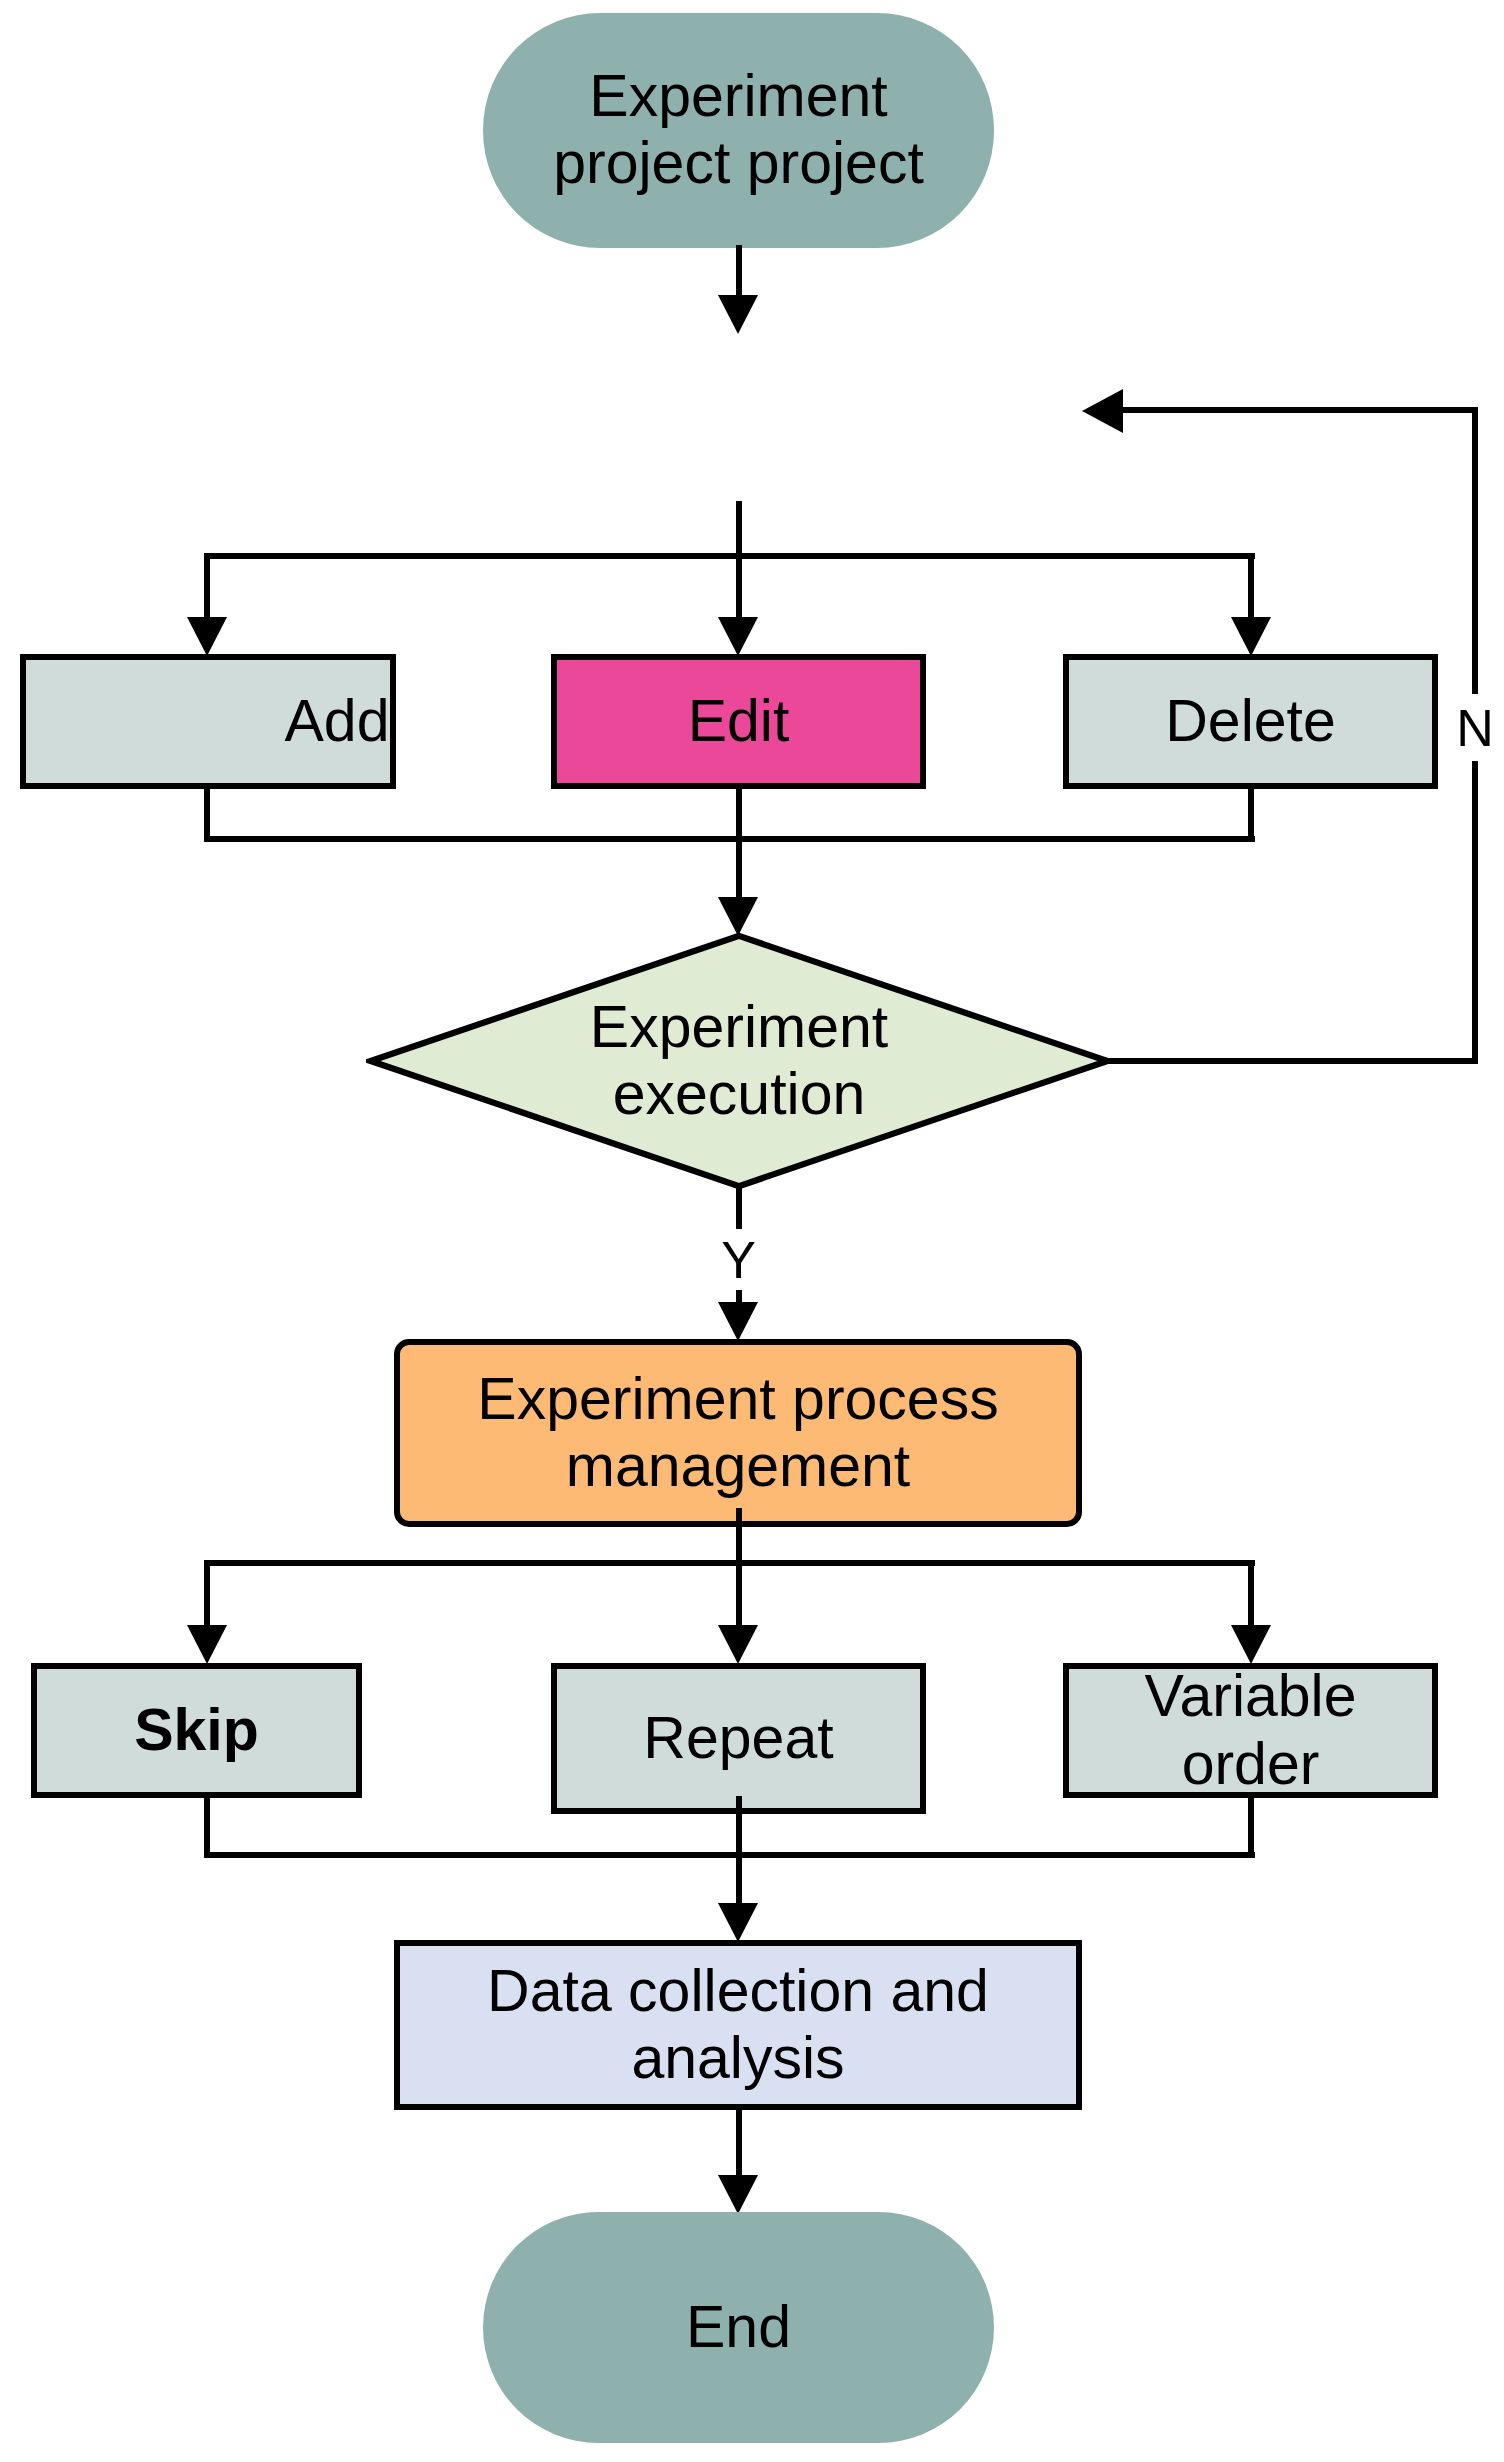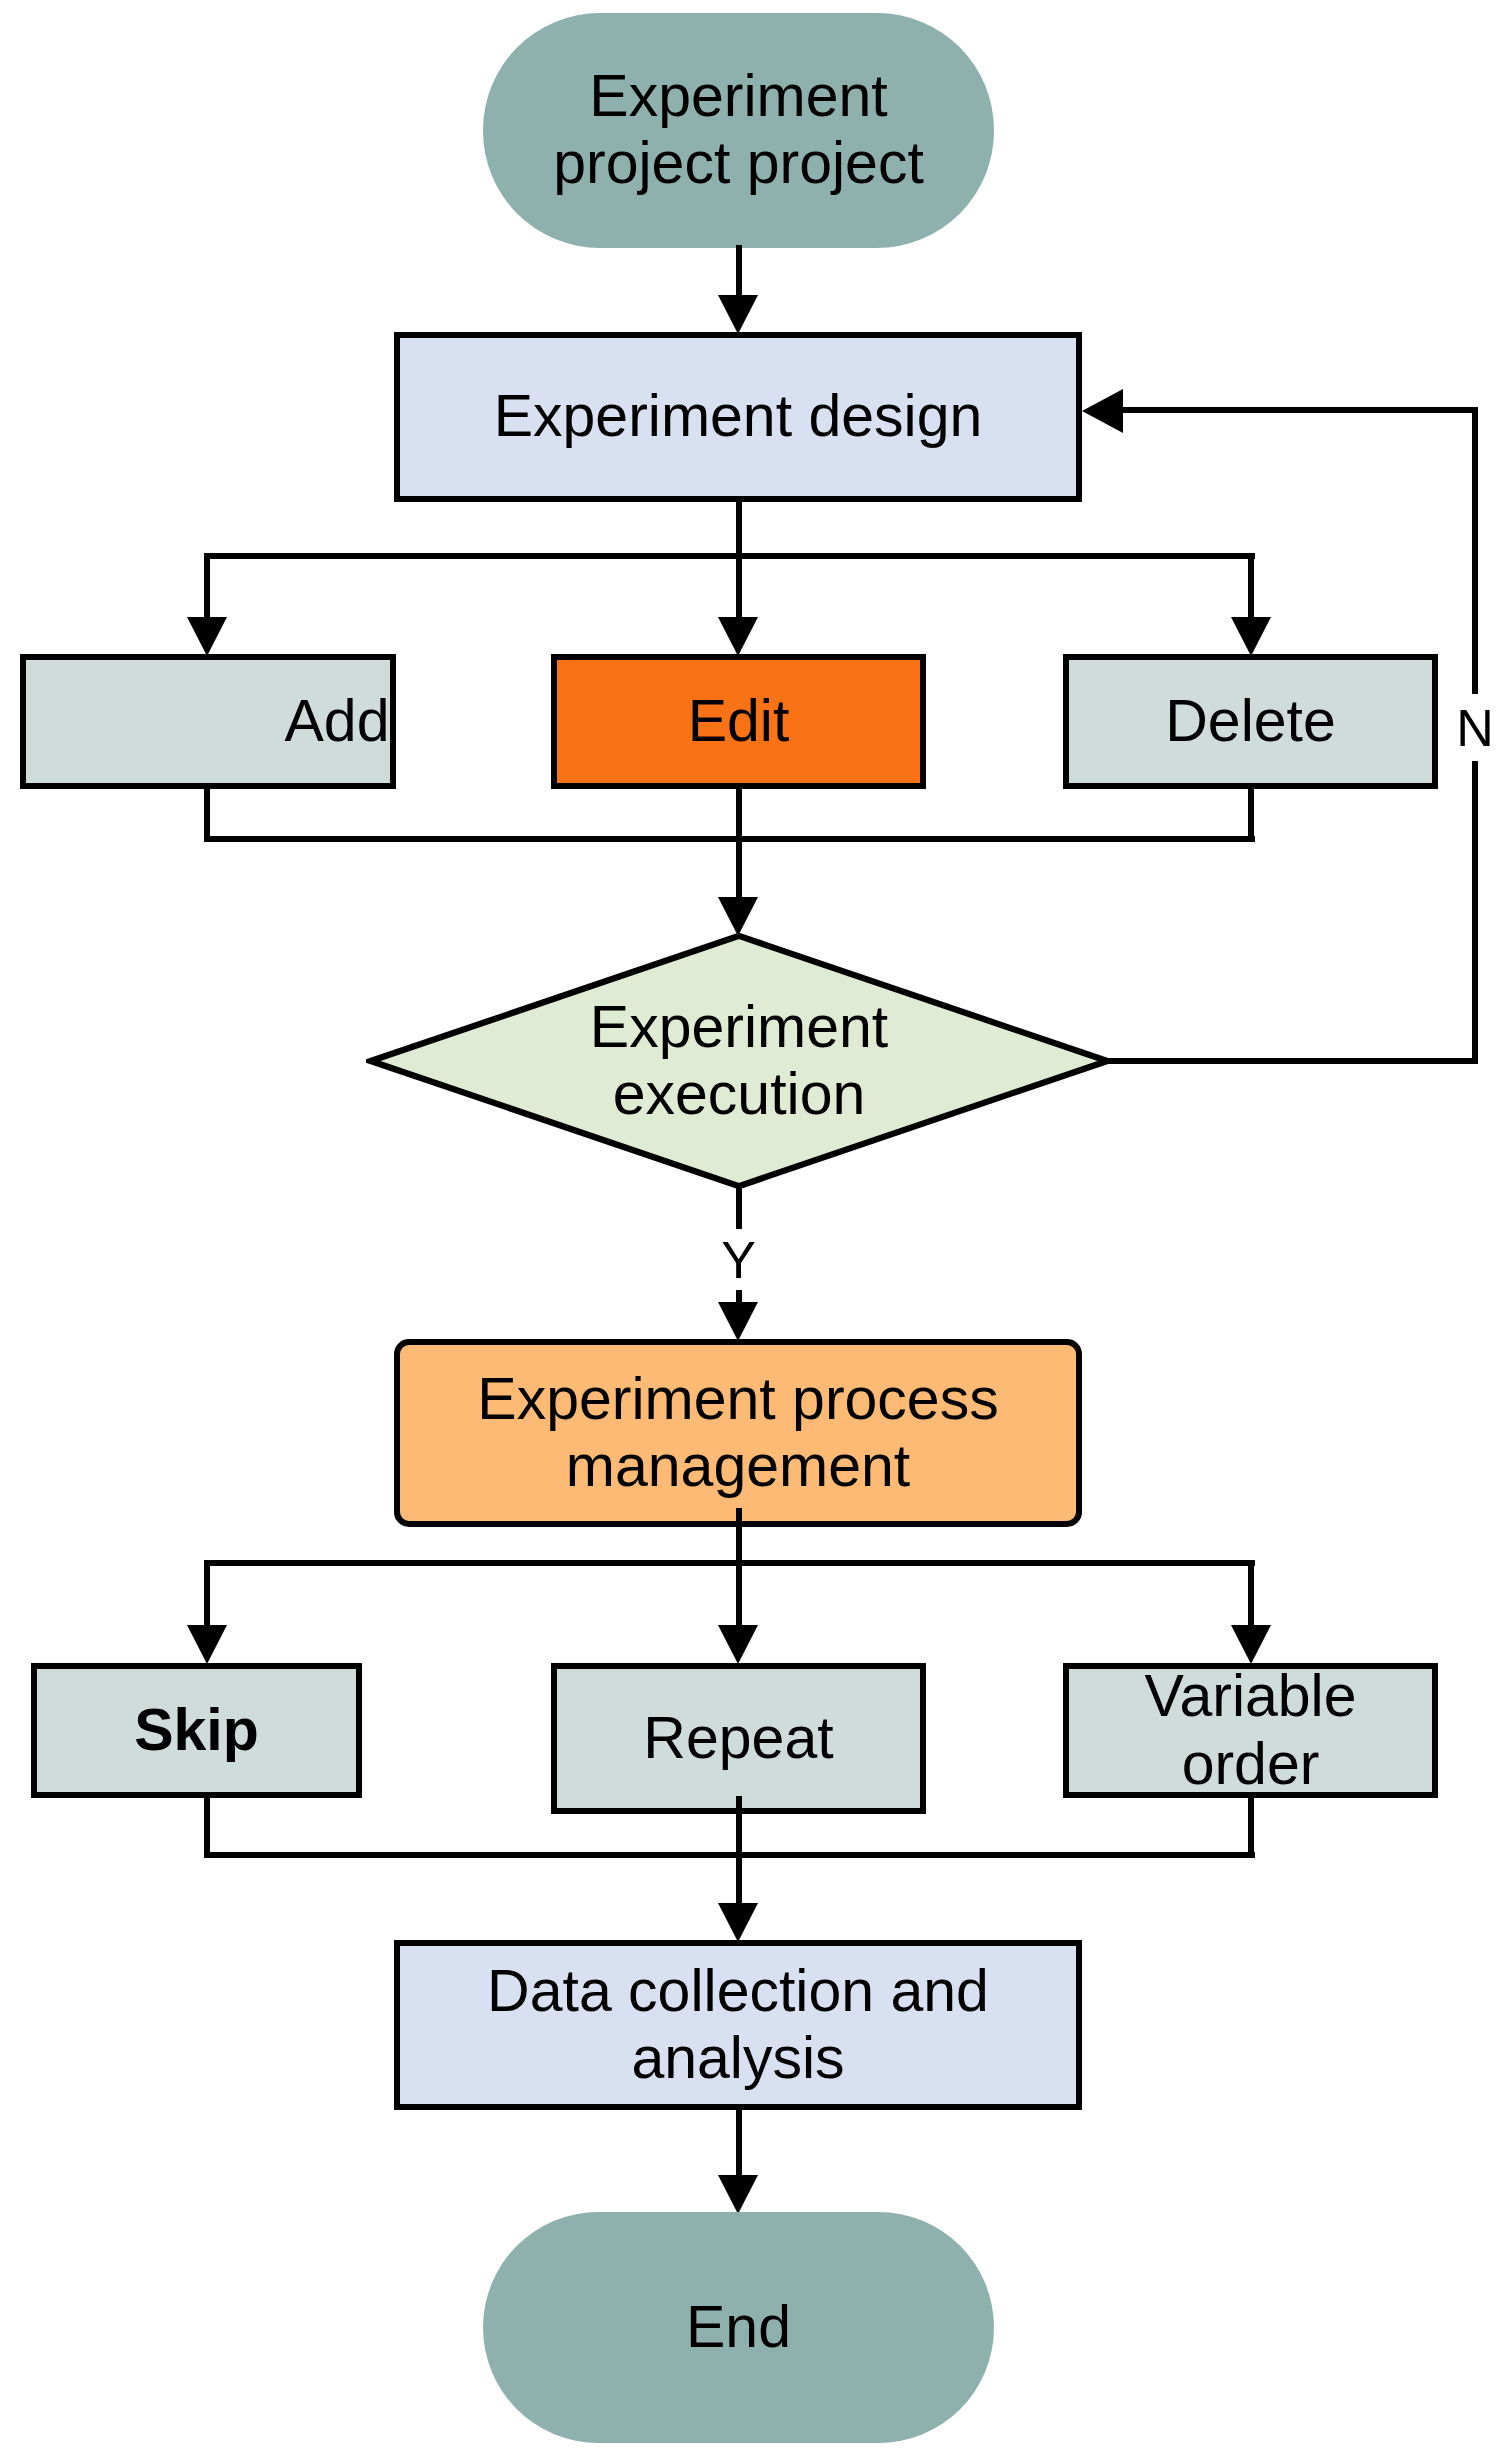--- a/index.html
+++ b/index.html
@@ -43,37 +43,34 @@
 <div class="canvas">
 
   <div class="node terminator" style="left: 483px; top: 12.5px; width: 511px; height: 235px; background-color: rgb(143, 177, 174);">
     <div>Experiment</div>
     <div>project project</div>
   </div>
 
   <div class="v" style="left:736px;top:245px;height:52px;"></div>
   <div class="arr-down" style="left:718px;top:295px;"></div>
 
-  <div class="node rect" style="left: 394px; top: 332px; width: 688px; height: 170px; background-color: rgb(216, 224, 242);">
-    <div>Experiment design</div>
-  </div>
 
   <div class="v" style="left:736px;top:501px;height:56px;"></div>
   <div class="h" style="left:204px;top:553px;width:1051px;"></div>
   <div class="v" style="left:204px;top:553px;height:67px;"></div>
   <div class="v" style="left:736px;top:553px;height:67px;"></div>
   <div class="v" style="left:1248px;top:553px;height:67px;"></div>
   <div class="arr-down" style="left:187px;top:617px;"></div>
   <div class="arr-down" style="left:718px;top:617px;"></div>
   <div class="arr-down" style="left:1231px;top:617px;"></div>
 
   <div class="node rect" style="left: 19.5px; top: 654px; width: 376px; height: 135px; background-color: rgb(208, 220, 218); align-items: flex-end;">
     <div>Add</div>
   </div>
-  <div class="node rect" style="left: 551px; top: 654px; width: 375px; height: 135px; background-color: #f97316; text-align: right;">
+  <div class="node rect" style="left: 551px; top: 654px; width: 375px; height: 135px; background-color: #ec4899; text-align: right;">
     <div>Edit</div>
   </div>
   <div class="node rect" style="left: 1063px; top: 654px; width: 375px; height: 135px; background-color: rgb(208, 220, 218);">
     <div>Delete</div>
   </div>
 
   <div class="v" style="left:204px;top:788px;height:54px;"></div>
   <div class="v" style="left:736px;top:788px;height:54px;"></div>
   <div class="v" style="left:1248px;top:788px;height:54px;"></div>
   <div class="h" style="left:204px;top:836px;width:1051px;"></div>

